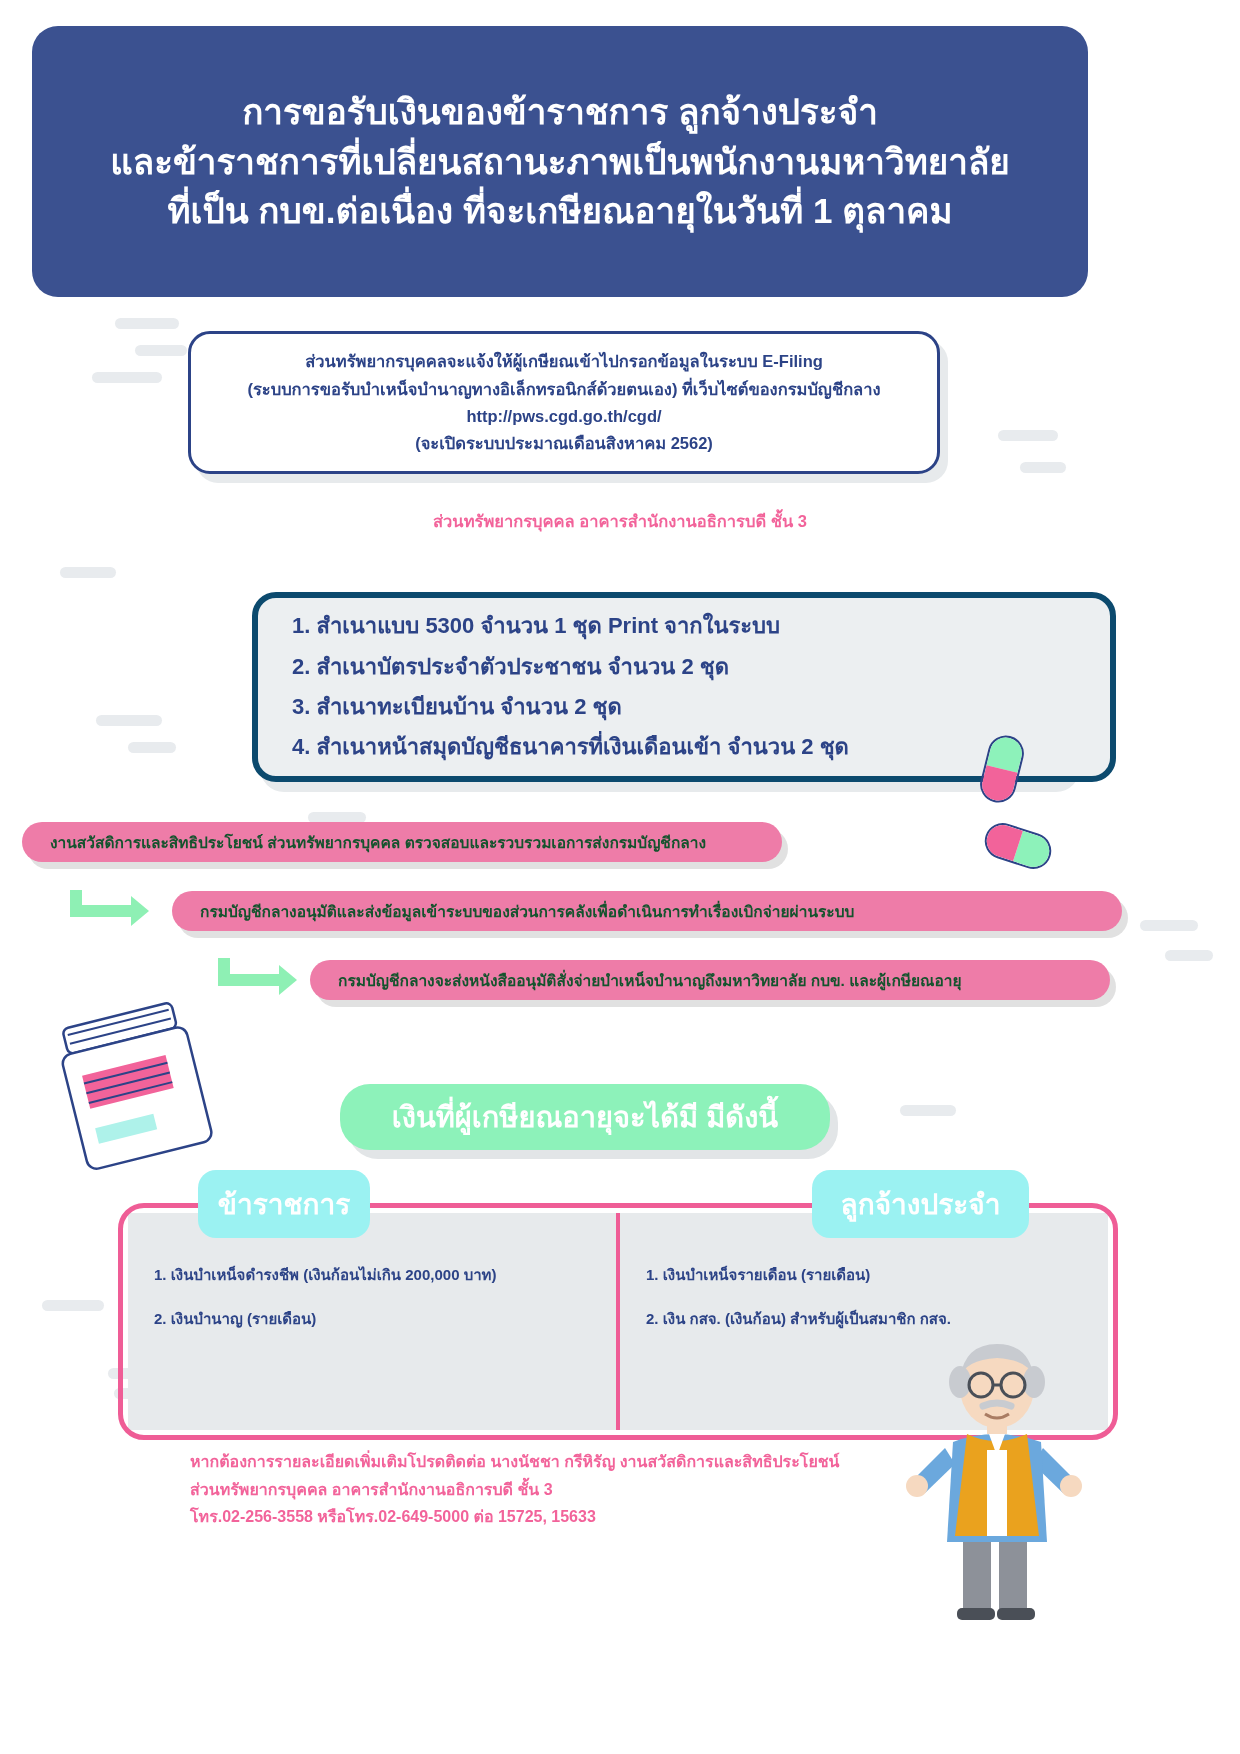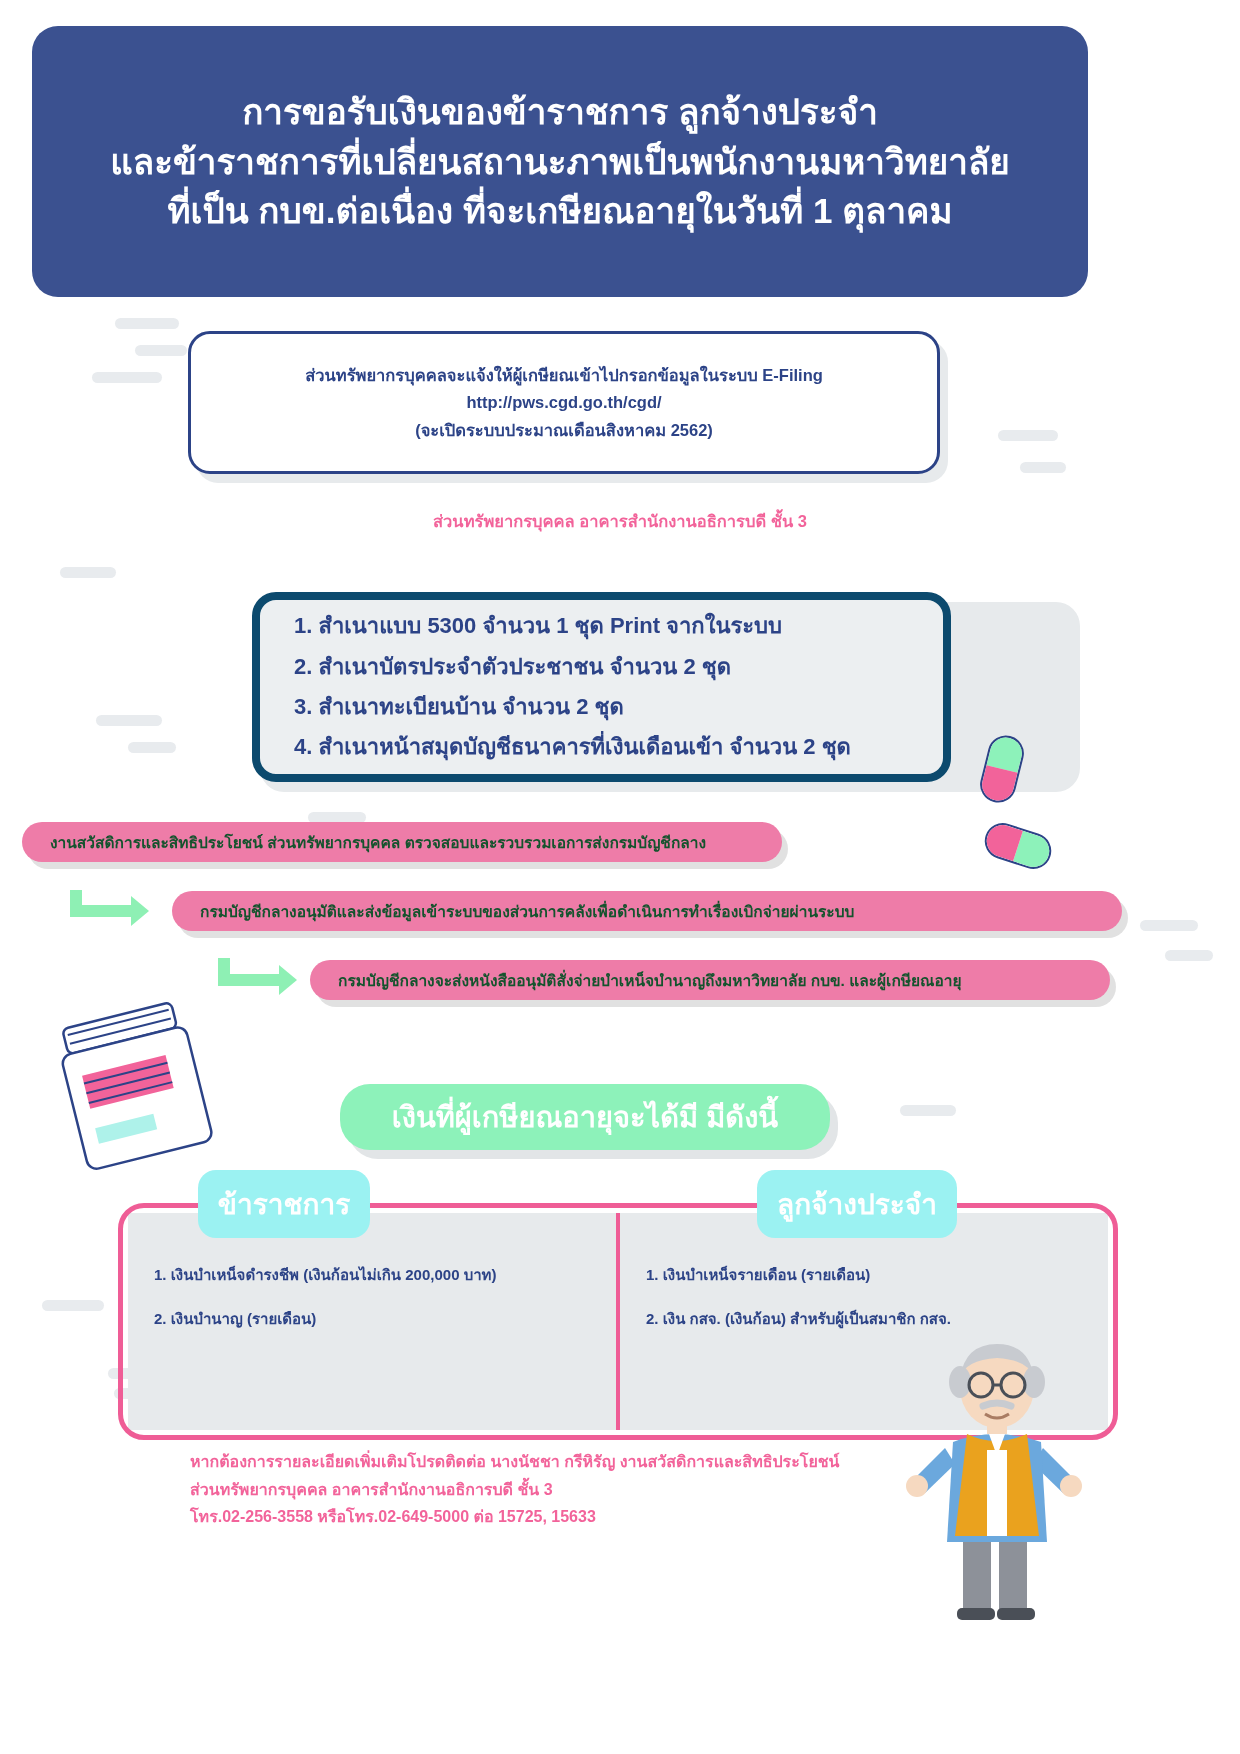--- a/index.html
+++ b/index.html
@@ -103,24 +103,24 @@
     top: 602px;
     width: 820px;
     height: 190px;
     background: #e7eaec;
     border-radius: 24px;
   }
   .doc-card {
     position: absolute;
     left: 252px;
     top: 592px;
-    width: 699px;
+    width: 864px;
     height: 190px;
     background: #eceff1;
-    border: 8px solid #0c4a6e;
+    border: 6px solid #0c4a6e;
     border-radius: 24px;
     padding: 20px 28px 20px 34px;
     display: flex;
     flex-direction: column;
     justify-content: center;
     gap: 14px;
   }
   .doc-item {
     color: #2c4387;
     font-weight: bold;
@@ -244,21 +244,21 @@
     justify-content: center;
     padding: 0 26px;
   }
   .tab span {
     color: #ffffff;
     font-weight: bold;
     font-size: 28px;
     white-space: nowrap;
   }
   .tab-left  { left: 198px; top: 1170px; width: 172px; }
-  .tab-right { left: 757px; top: 1170px; width: 200px; }
+  .tab-right { left: 812px; top: 1170px; width: 217px; }
 
   
   .footer {
     position: absolute;
     left: 190px;
     top: 1448px;
     width: 900px;
   }
   .footer div {
     color: #f2639a;
@@ -306,20 +306,21 @@
 
 <div class="header">
   <div class="header-line">การขอรับเงินของข้าราชการ ลูกจ้างประจำ</div>
   <div class="header-line">และข้าราชการที่เปลี่ยนสถานะภาพเป็นพนักงานมหาวิทยาลัย</div>
   <div class="header-line">ที่เป็น กบข.ต่อเนื่อง ที่จะเกษียณอายุในวันที่ 1 ตุลาคม</div>
 </div>
 
 <div class="info-card-shadow"></div>
 <div class="info-card">
   <div class="info-line">ส่วนทรัพยากรบุคคลจะแจ้งให้ผู้เกษียณเข้าไปกรอกข้อมูลในระบบ E-Filing</div>
+  <div class="info-line">(ระบบการขอรับบำเหน็จบำนาญทางอิเล็กทรอนิกส์ด้วยตนเอง) ที่เว็บไซต์ของกรมบัญชีกลาง</div>
   <div class="info-line">http://pws.cgd.go.th/cgd/</div>
   <div class="info-line">(จะเปิดระบบประมาณเดือนสิงหาคม 2562)</div>
 </div>
 
 <div class="pink-note">
   <div>ส่วนทรัพยากรบุคคล อาคารสำนักงานอธิการบดี ชั้น 3</div>
 </div>
 
 <div class="doc-card-shadow"></div>
 <div class="doc-card">

